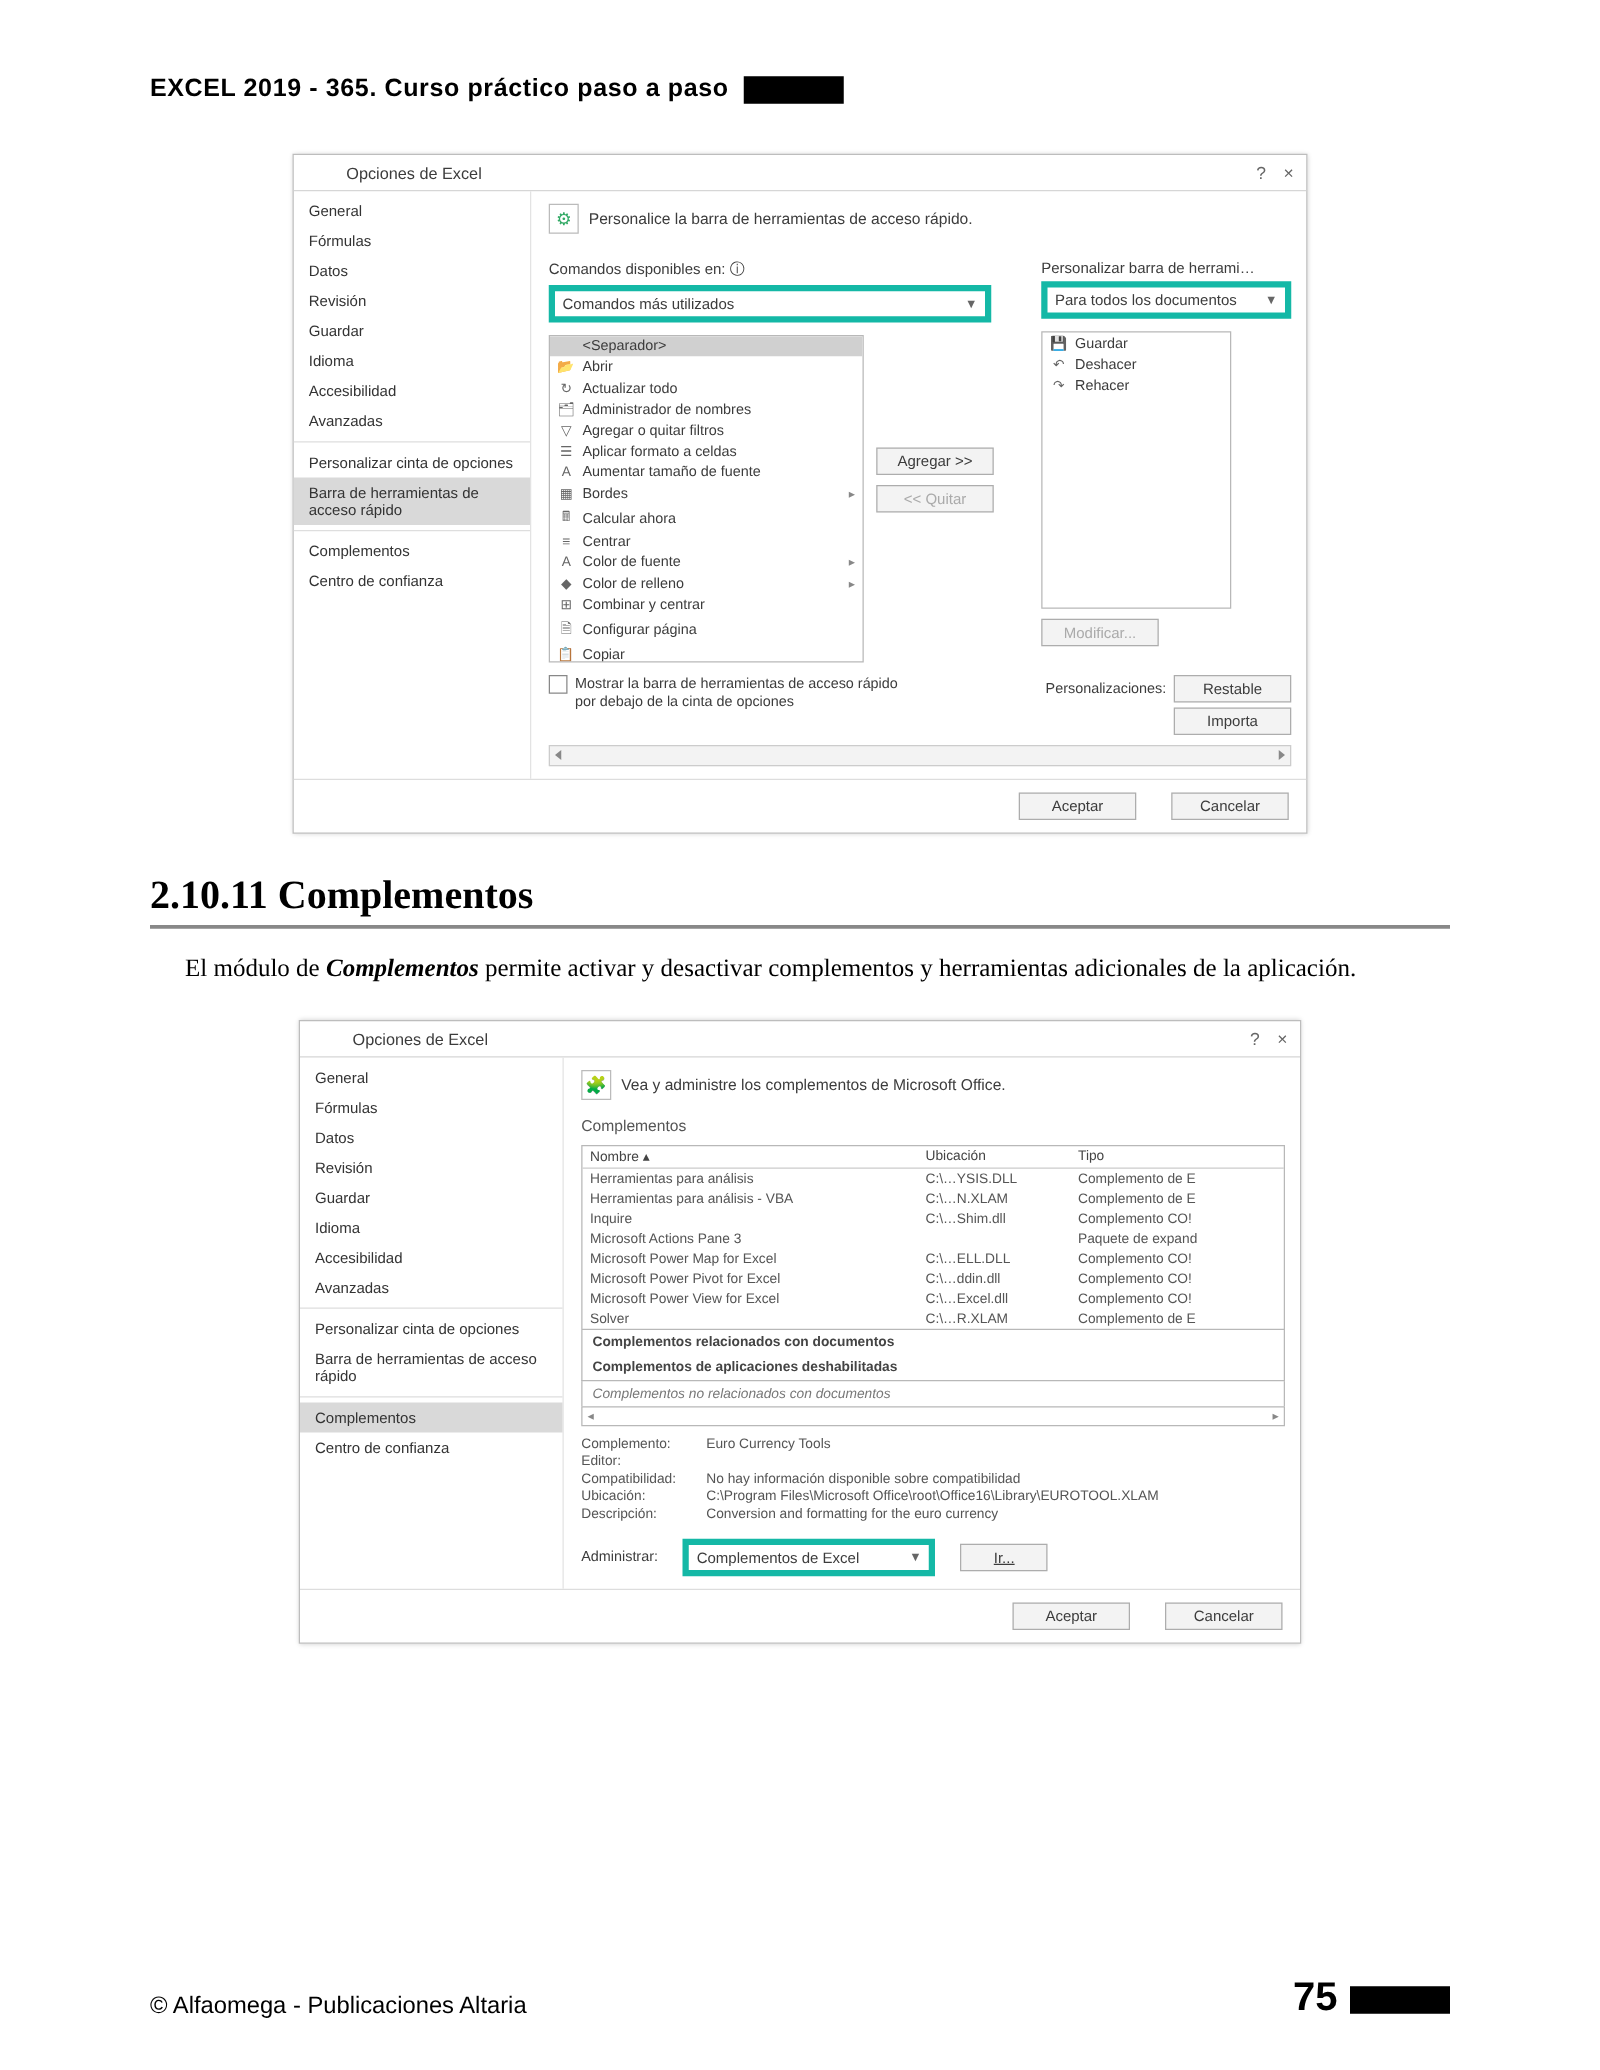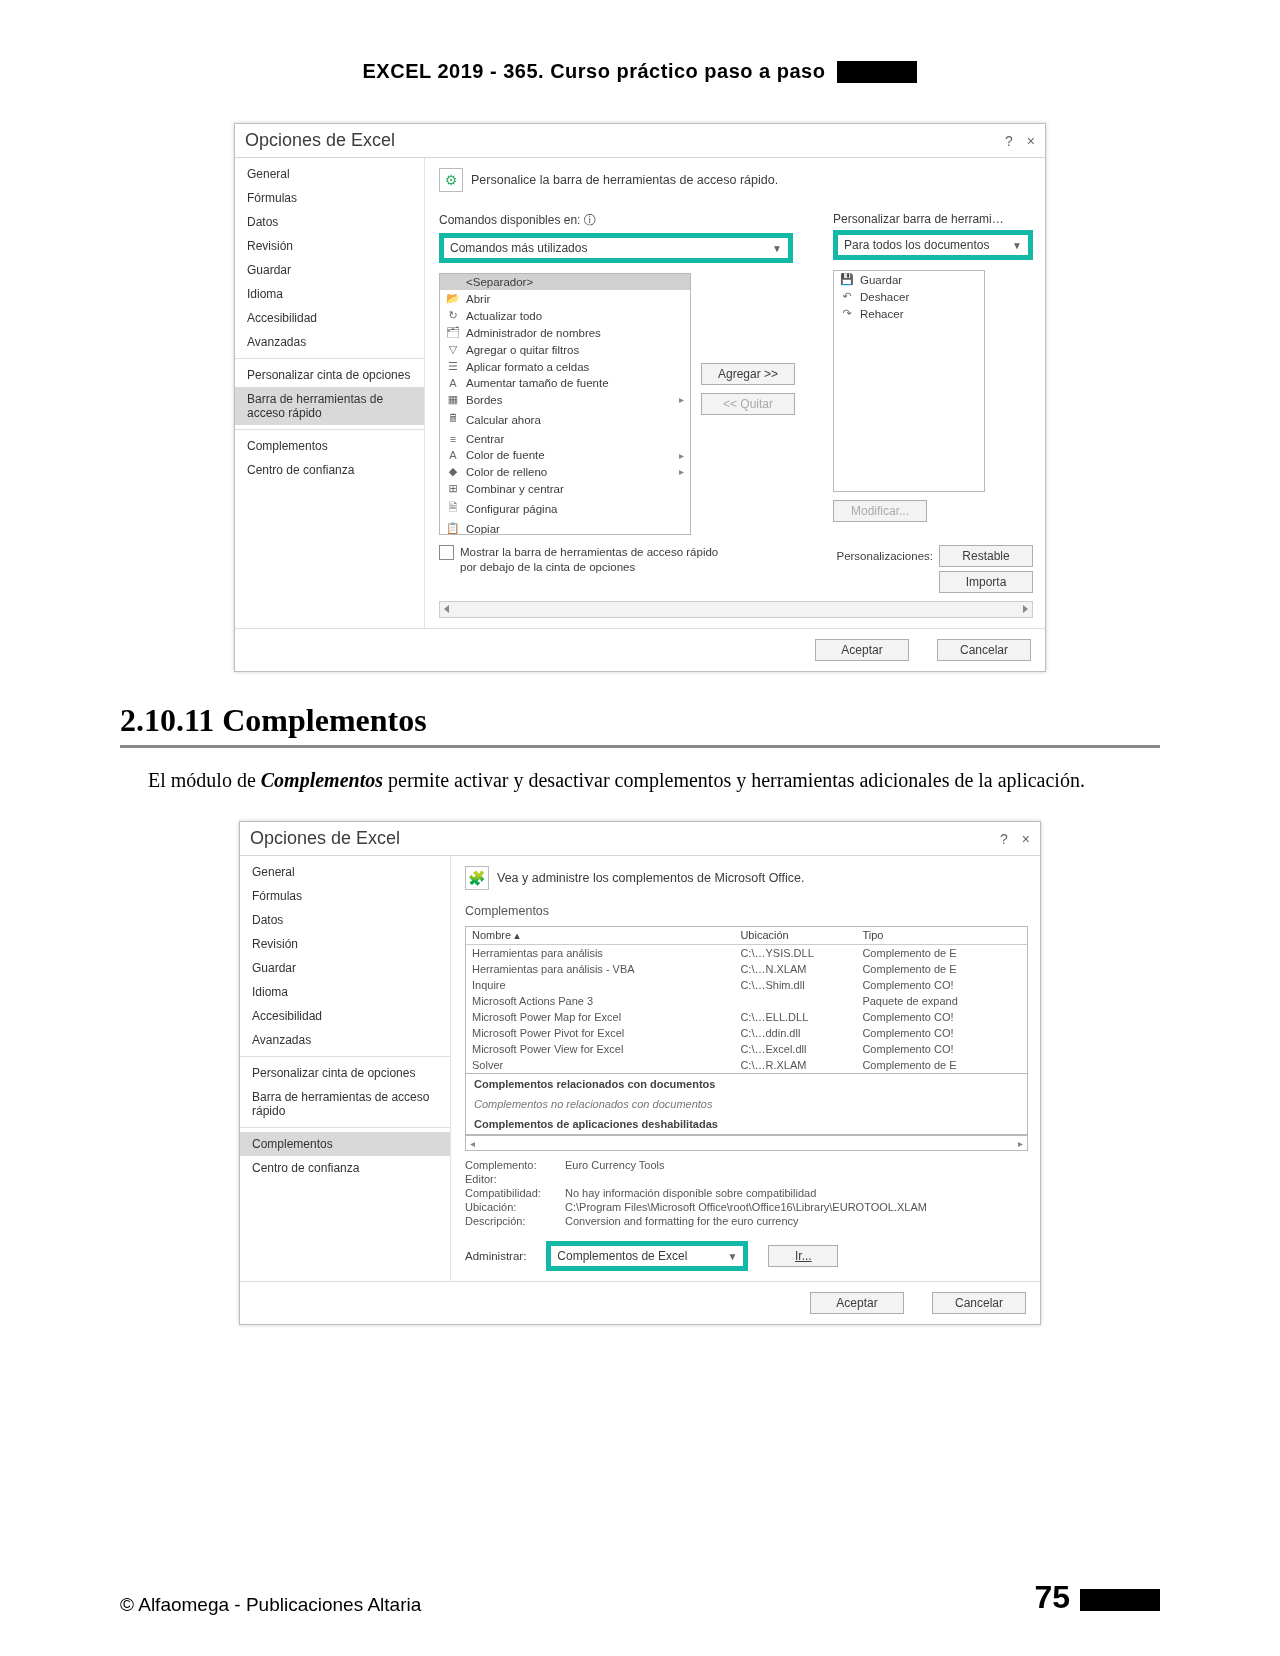--- a/index.html
+++ b/index.html
@@ -13,21 +13,21 @@
   .page {
     width: 1280px;
     height: 1656px;
     position: relative;
     box-sizing: border-box;
     padding: 60px 120px 50px 120px;
   }
   
   .hdr {
     display: flex;
-    justify-content: center;
+    justify-content: flex-start;
     align-items: center;
     gap: 12px;
     margin-bottom: 40px;
   }
   .hdr-title {
     font-weight: 700;
     font-size: 20px;
     letter-spacing: 0.5px;
   }
   .hdr-bar {
@@ -91,21 +91,21 @@
   }
   .dlg1 { width: 810px; }
   .dlg2 { width: 800px; margin-top: 10px; }
   .dlg-titlebar {
     display: flex;
     align-items: center;
     justify-content: space-between;
     padding: 6px 10px;
     border-bottom: 1px solid #d6d6d6;
   }
-  .dlg-titlebar .title { font-size: 18px; }
+  .dlg-titlebar .title { font-size: 13px; margin-left: 32px; }
   .dlg-titlebar .winbtns { display: flex; gap: 14px; font-size: 14px; color: #666; }
   .dlg-body { display: flex; }
   .dlg-sidebar {
     width: 210px;
     border-right: 1px solid #e3e3e3;
     padding: 4px 0;
     position: relative;
   }
   .dlg-sidebar .item {
     padding: 5px 12px;
@@ -557,22 +557,22 @@
                 <span class="c3">Complemento CO!</span>
               </div>
               <div class="arow">
                 <span class="c1">Solver</span>
                 <span class="c2">C:\…R.XLAM</span>
                 <span class="c3">Complemento de E</span>
               </div>
             </div>
         </div>
         <div class="addins-sub bold">Complementos relacionados con documentos</div>
+        <div class="addins-sub bold" style="border-bottom:1px solid #b8b8b8;">Complementos de aplicaciones deshabilitadas</div>
         <div class="addins-sub ital">Complementos no relacionados con documentos</div>
-        <div class="addins-sub bold" style="border-bottom:1px solid #b8b8b8;">Complementos de aplicaciones deshabilitadas</div>
         <div class="scroll-mini">
             <span>◂</span>
             <span>▸</span>
           </div>
 
         <div class="detailgrid">
           <span>Complemento:</span>
           <span>Euro Currency Tools</span>
           <span>Editor:</span>
           <span></span>

